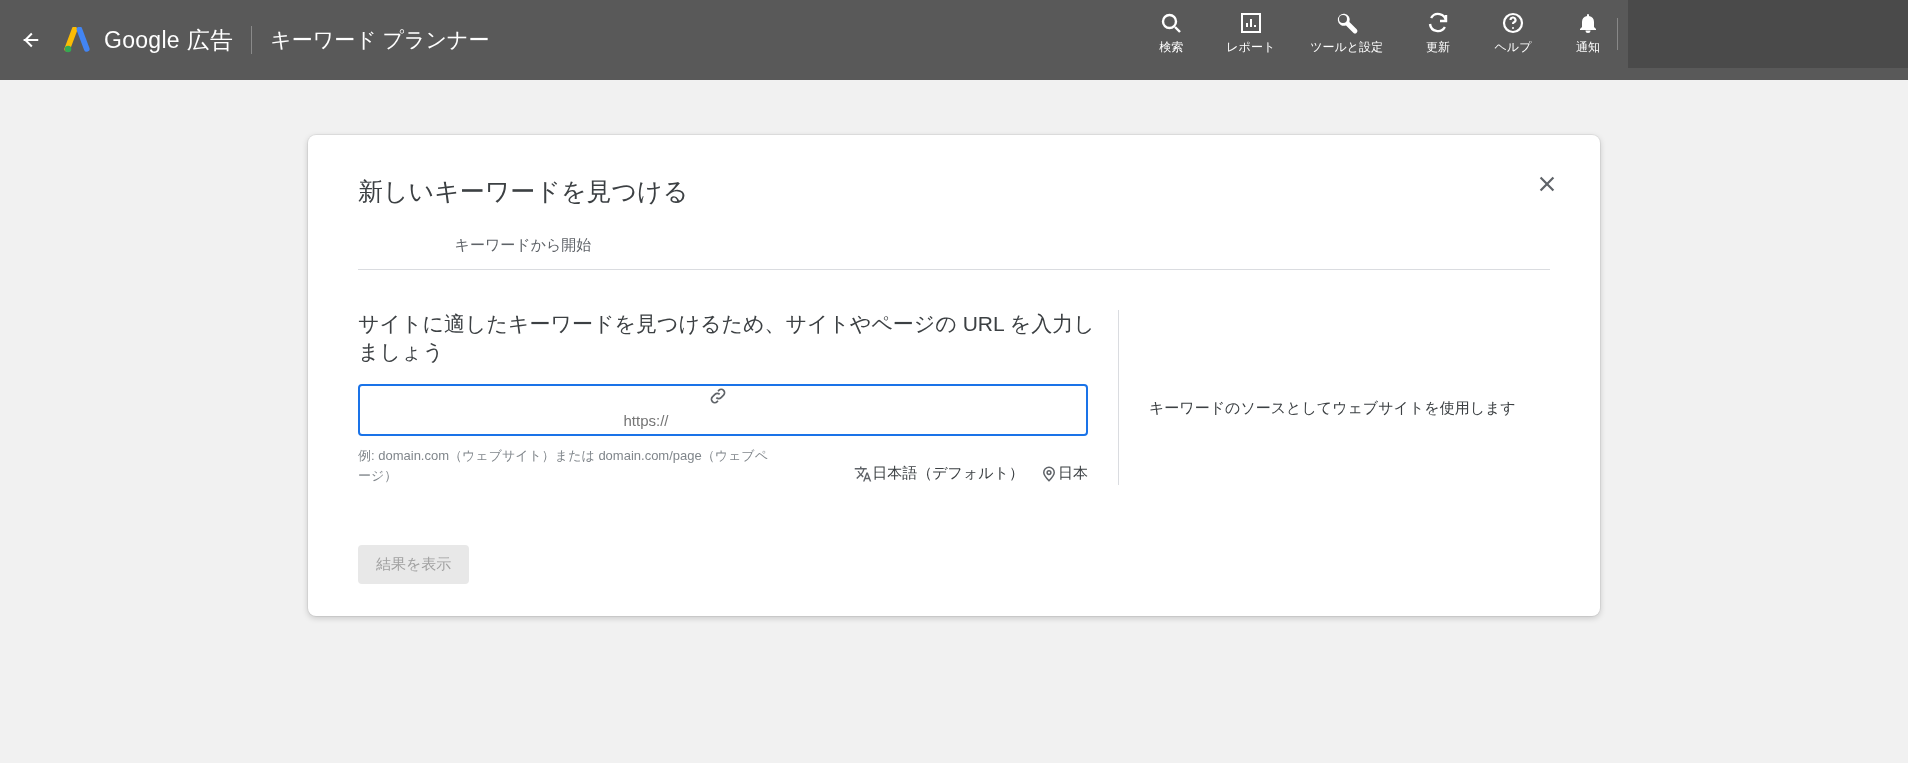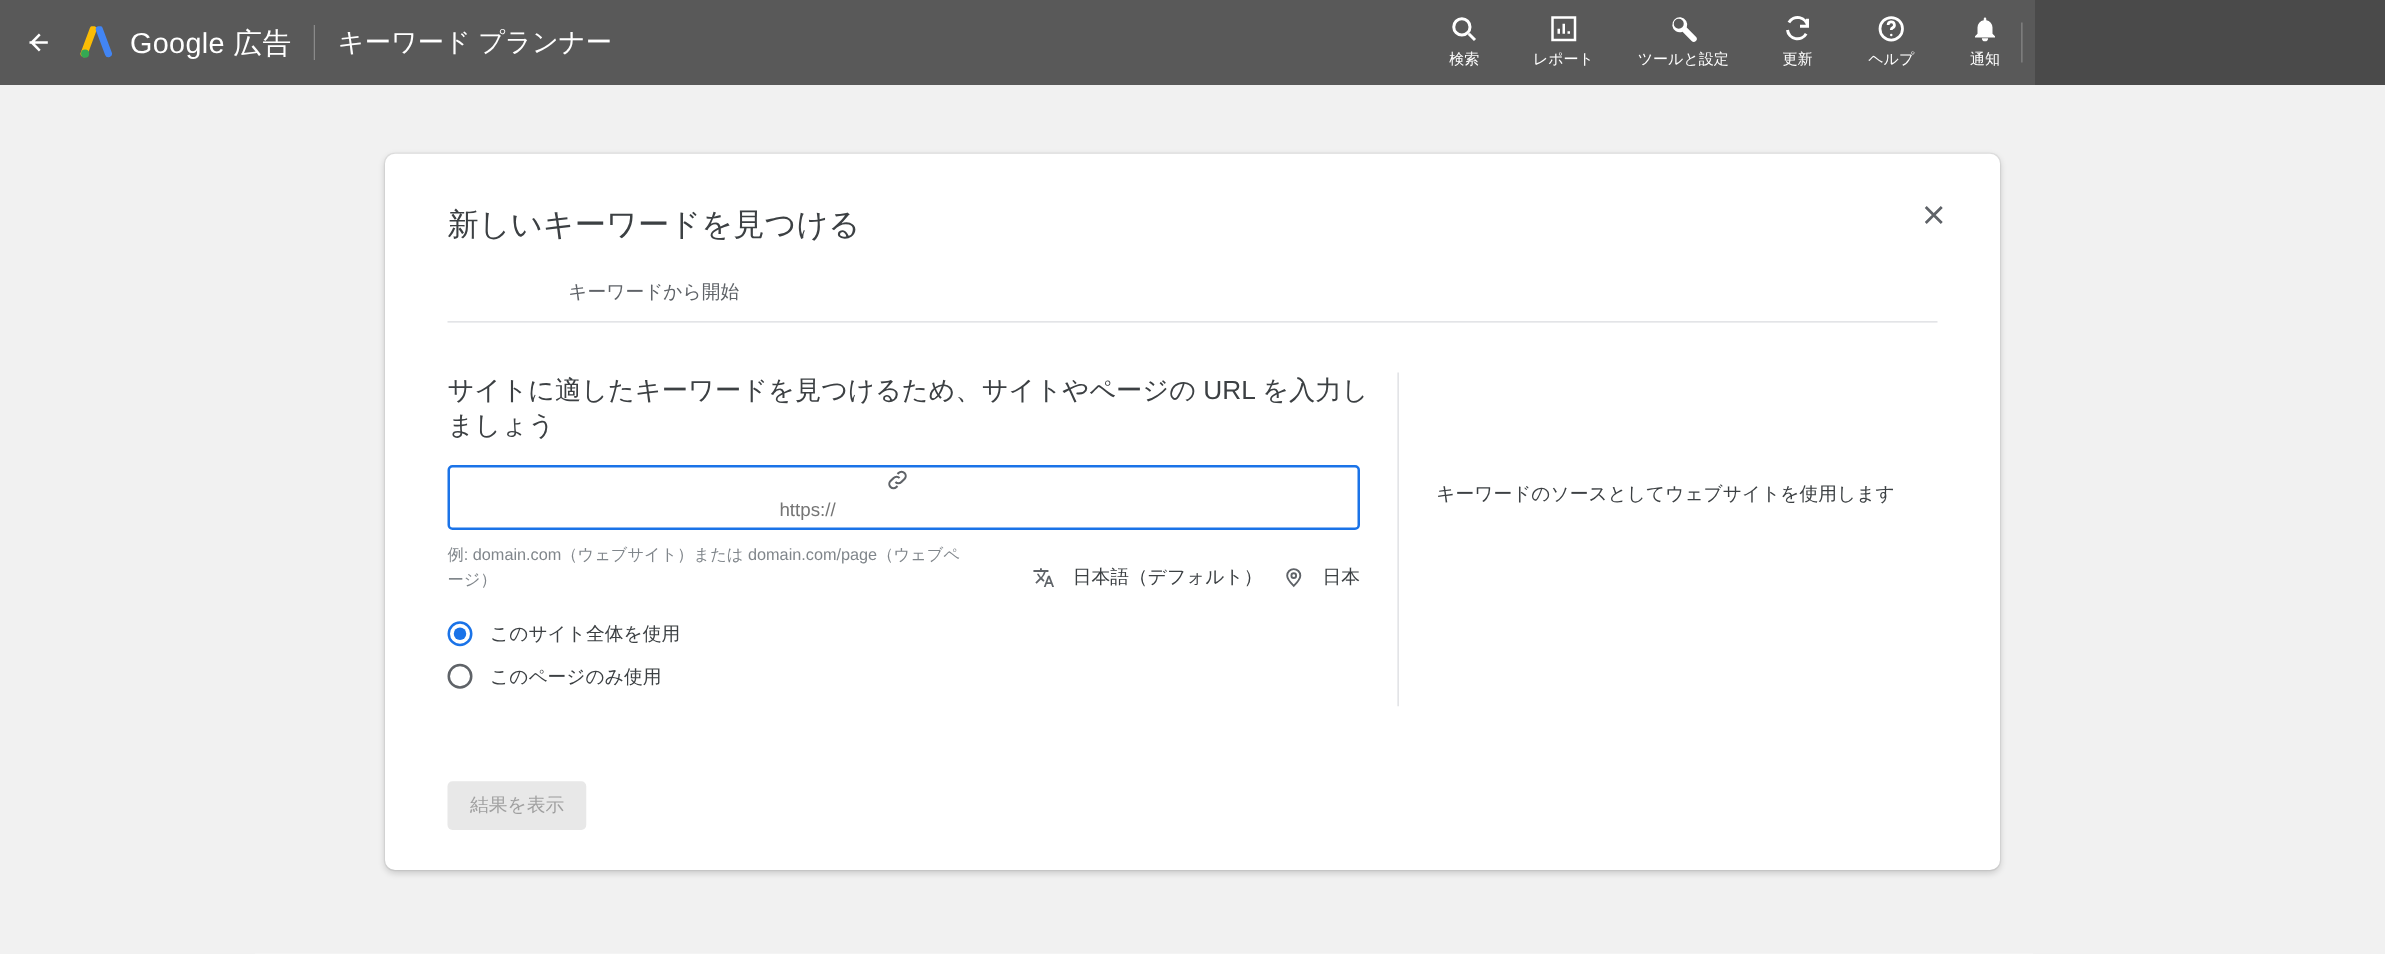--- a/index.html
+++ b/index.html
@@ -7,21 +7,21 @@
   font-family: Arial, "Hiragino Sans", "Meiryo", sans-serif;
   background: #f1f1f1;
   width: 1908px;
   height: 763px;
   overflow: hidden;
 }
 
 
 .topbar {
   background: #595959;
-  height: 68px;
+  height: 80px;
   display: flex;
   align-items: center;
   color: #fff;
   padding: 0 0 0 18px;
   position: relative;
 }
 .back-arrow {
   width: 24px; height: 24px;
   display: inline-flex; align-items: center; justify-content: center;
   margin-right: 22px;
@@ -193,21 +193,21 @@
   display: flex;
   gap: 16px;
   align-items: center;
   font-size: 15px;
   color: #3c4043;
   padding-top: 16px;
 }
 .lang-loc .chip {
   display: inline-flex;
   align-items: center;
-  gap: 14px;
+  gap: 0;
   cursor: pointer;
 }
 .lang-loc svg { width: 18px; height: 18px; color:#5f6368;}
 
 .radios { margin-top: 24px; }
 .radio-row {
   display: flex;
   align-items: center;
   gap: 14px;
   margin: 14px 0;
@@ -369,30 +369,20 @@
           <span class="chip">
             <svg viewBox="0 0 24 24" fill="none" stroke="currentColor" stroke-width="2">
                 <path d="M12 21s-7-7.2-7-11a7 7 0 0 1 14 0c0 3.8-7 11-7 11z"></path>
                 <circle cx="12" cy="10" r="2.5"></circle>
               </svg>
             <span>日本</span>
           </span>
         </div>
       </div>
 
-      <div class="radios">
-        <div class="radio-row">
-          <span class="radio sel"></span>
-          <span>このサイト全体を使用</span>
-        </div>
-        <div class="radio-row">
-          <span class="radio"></span>
-          <span>このページのみ使用</span>
-        </div>
-      </div>
     </div>
 
     <div class="right-col">
       <div class="right-text">キーワードのソースとしてウェブサイトを使用します</div>
     </div>
   </div>
 
   <div class="footer">
     <button class="submit-btn">結果を表示</button>
   </div>

